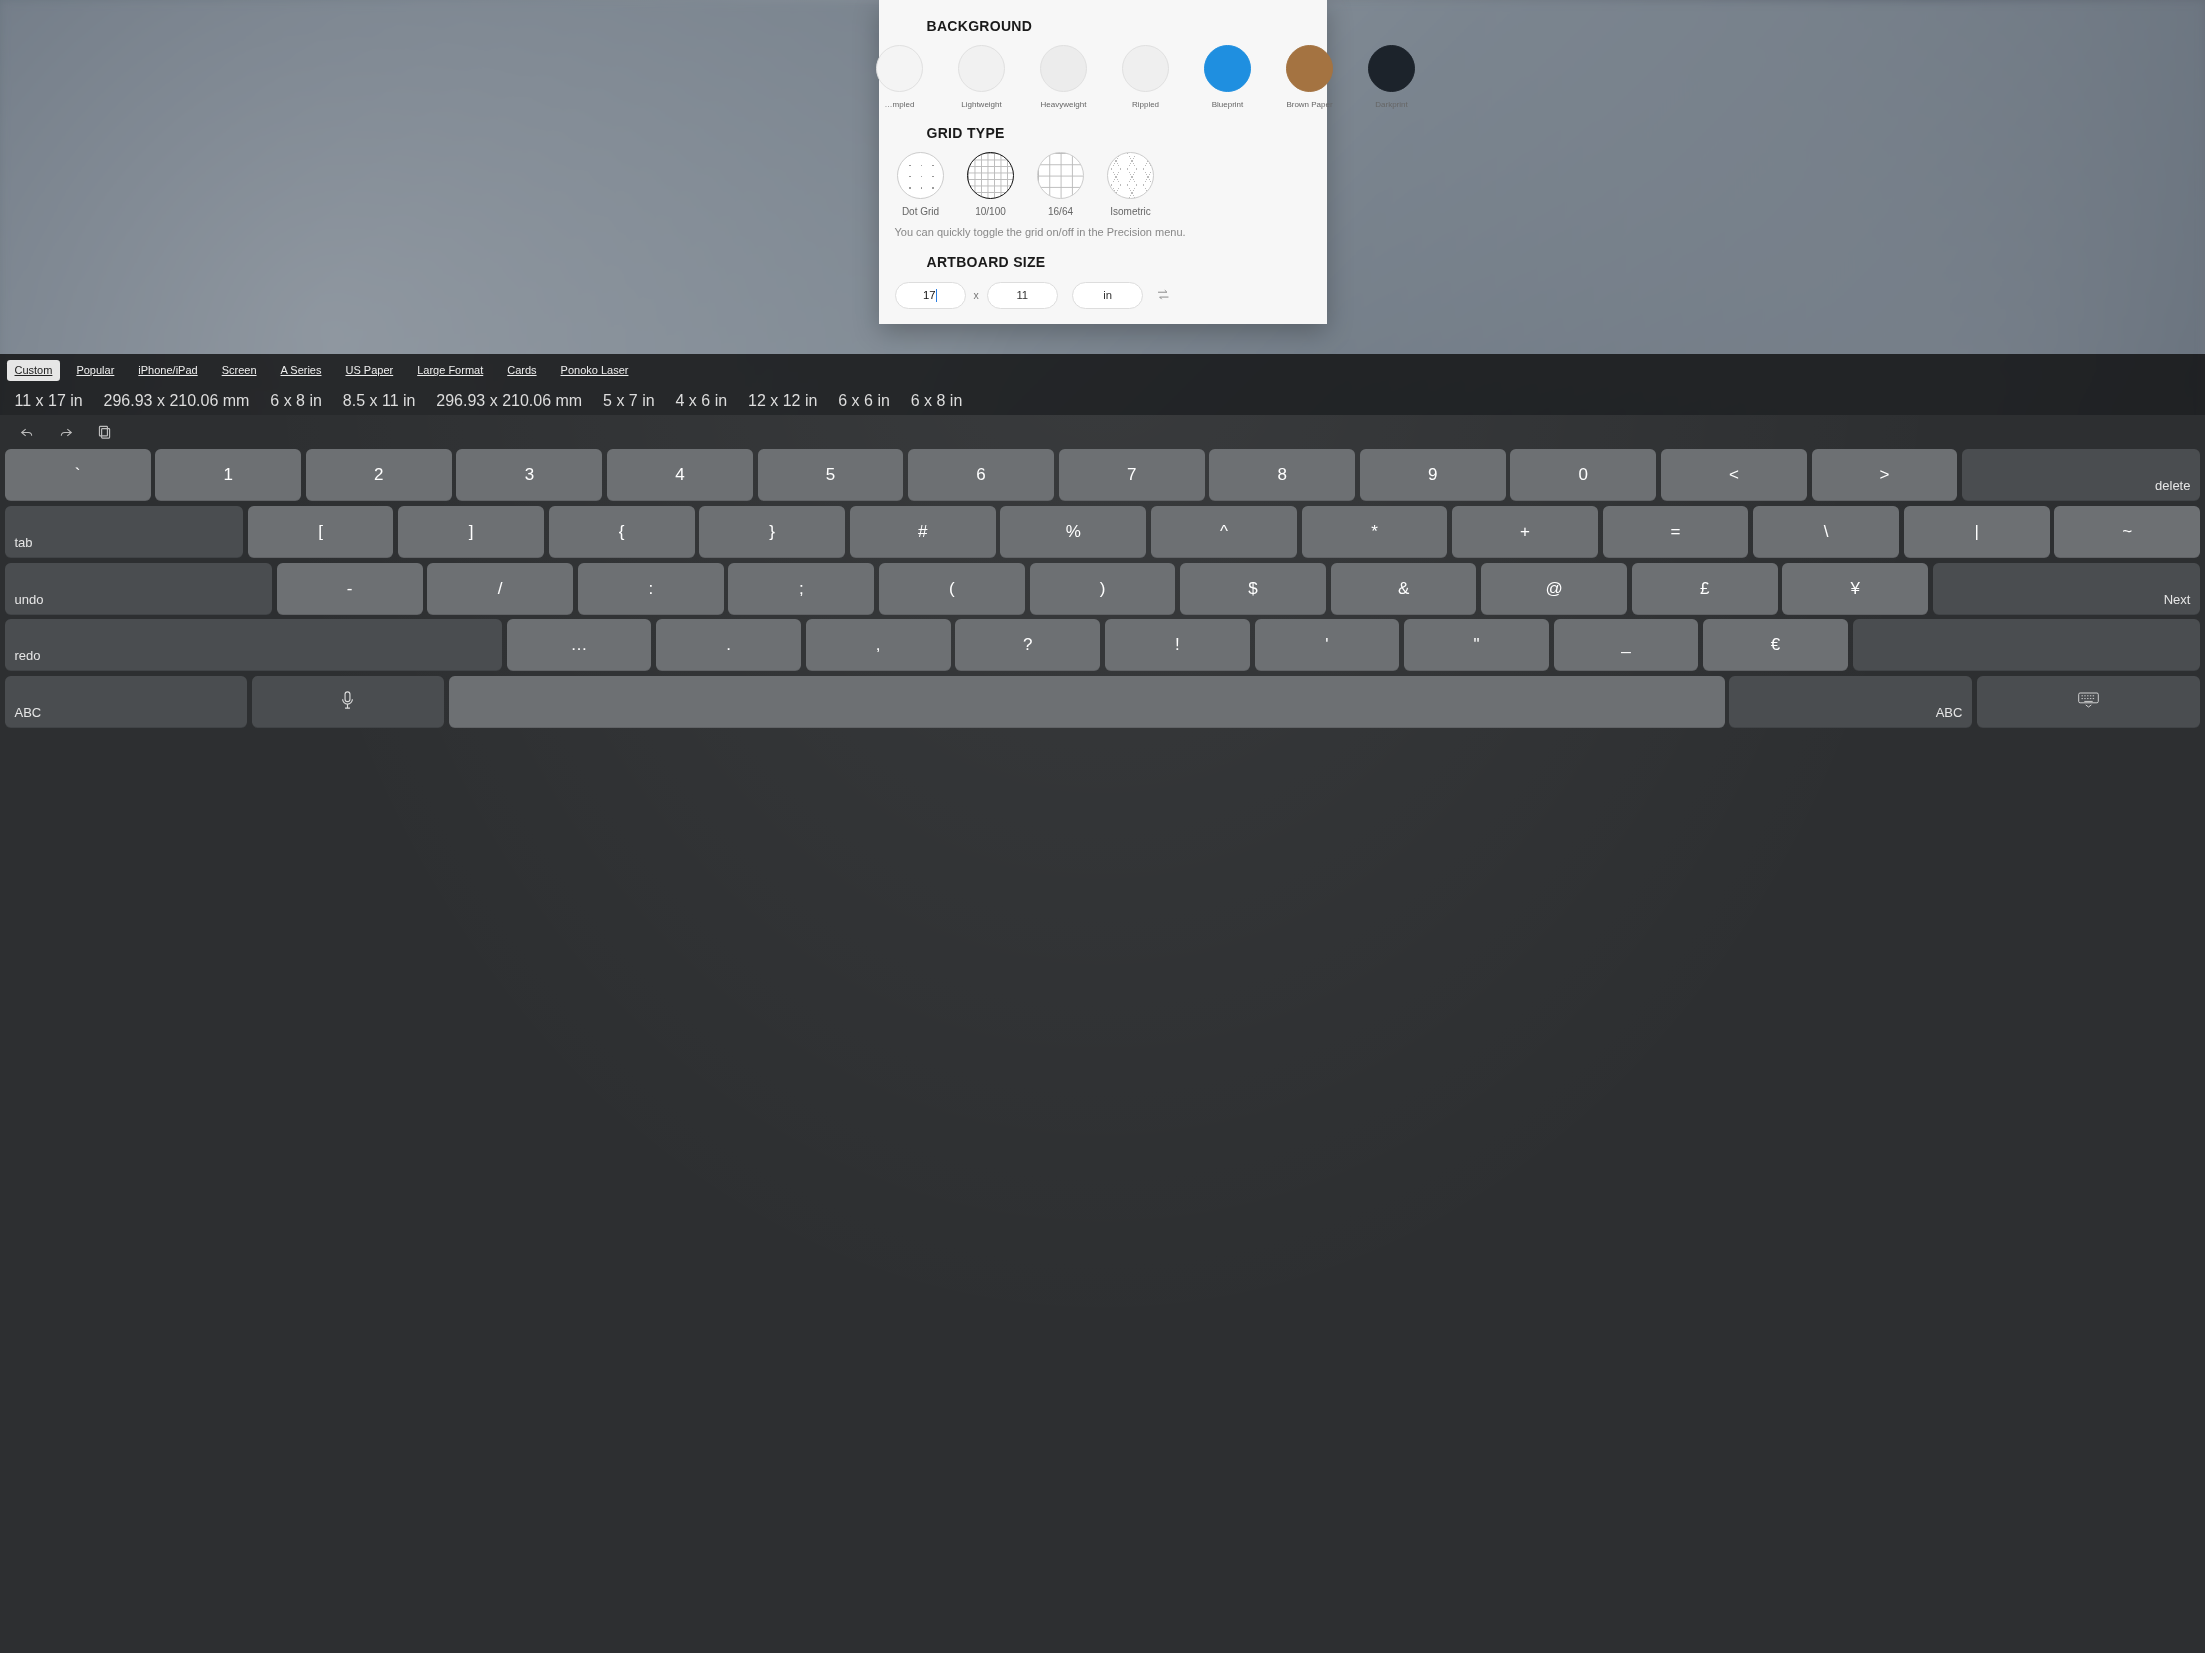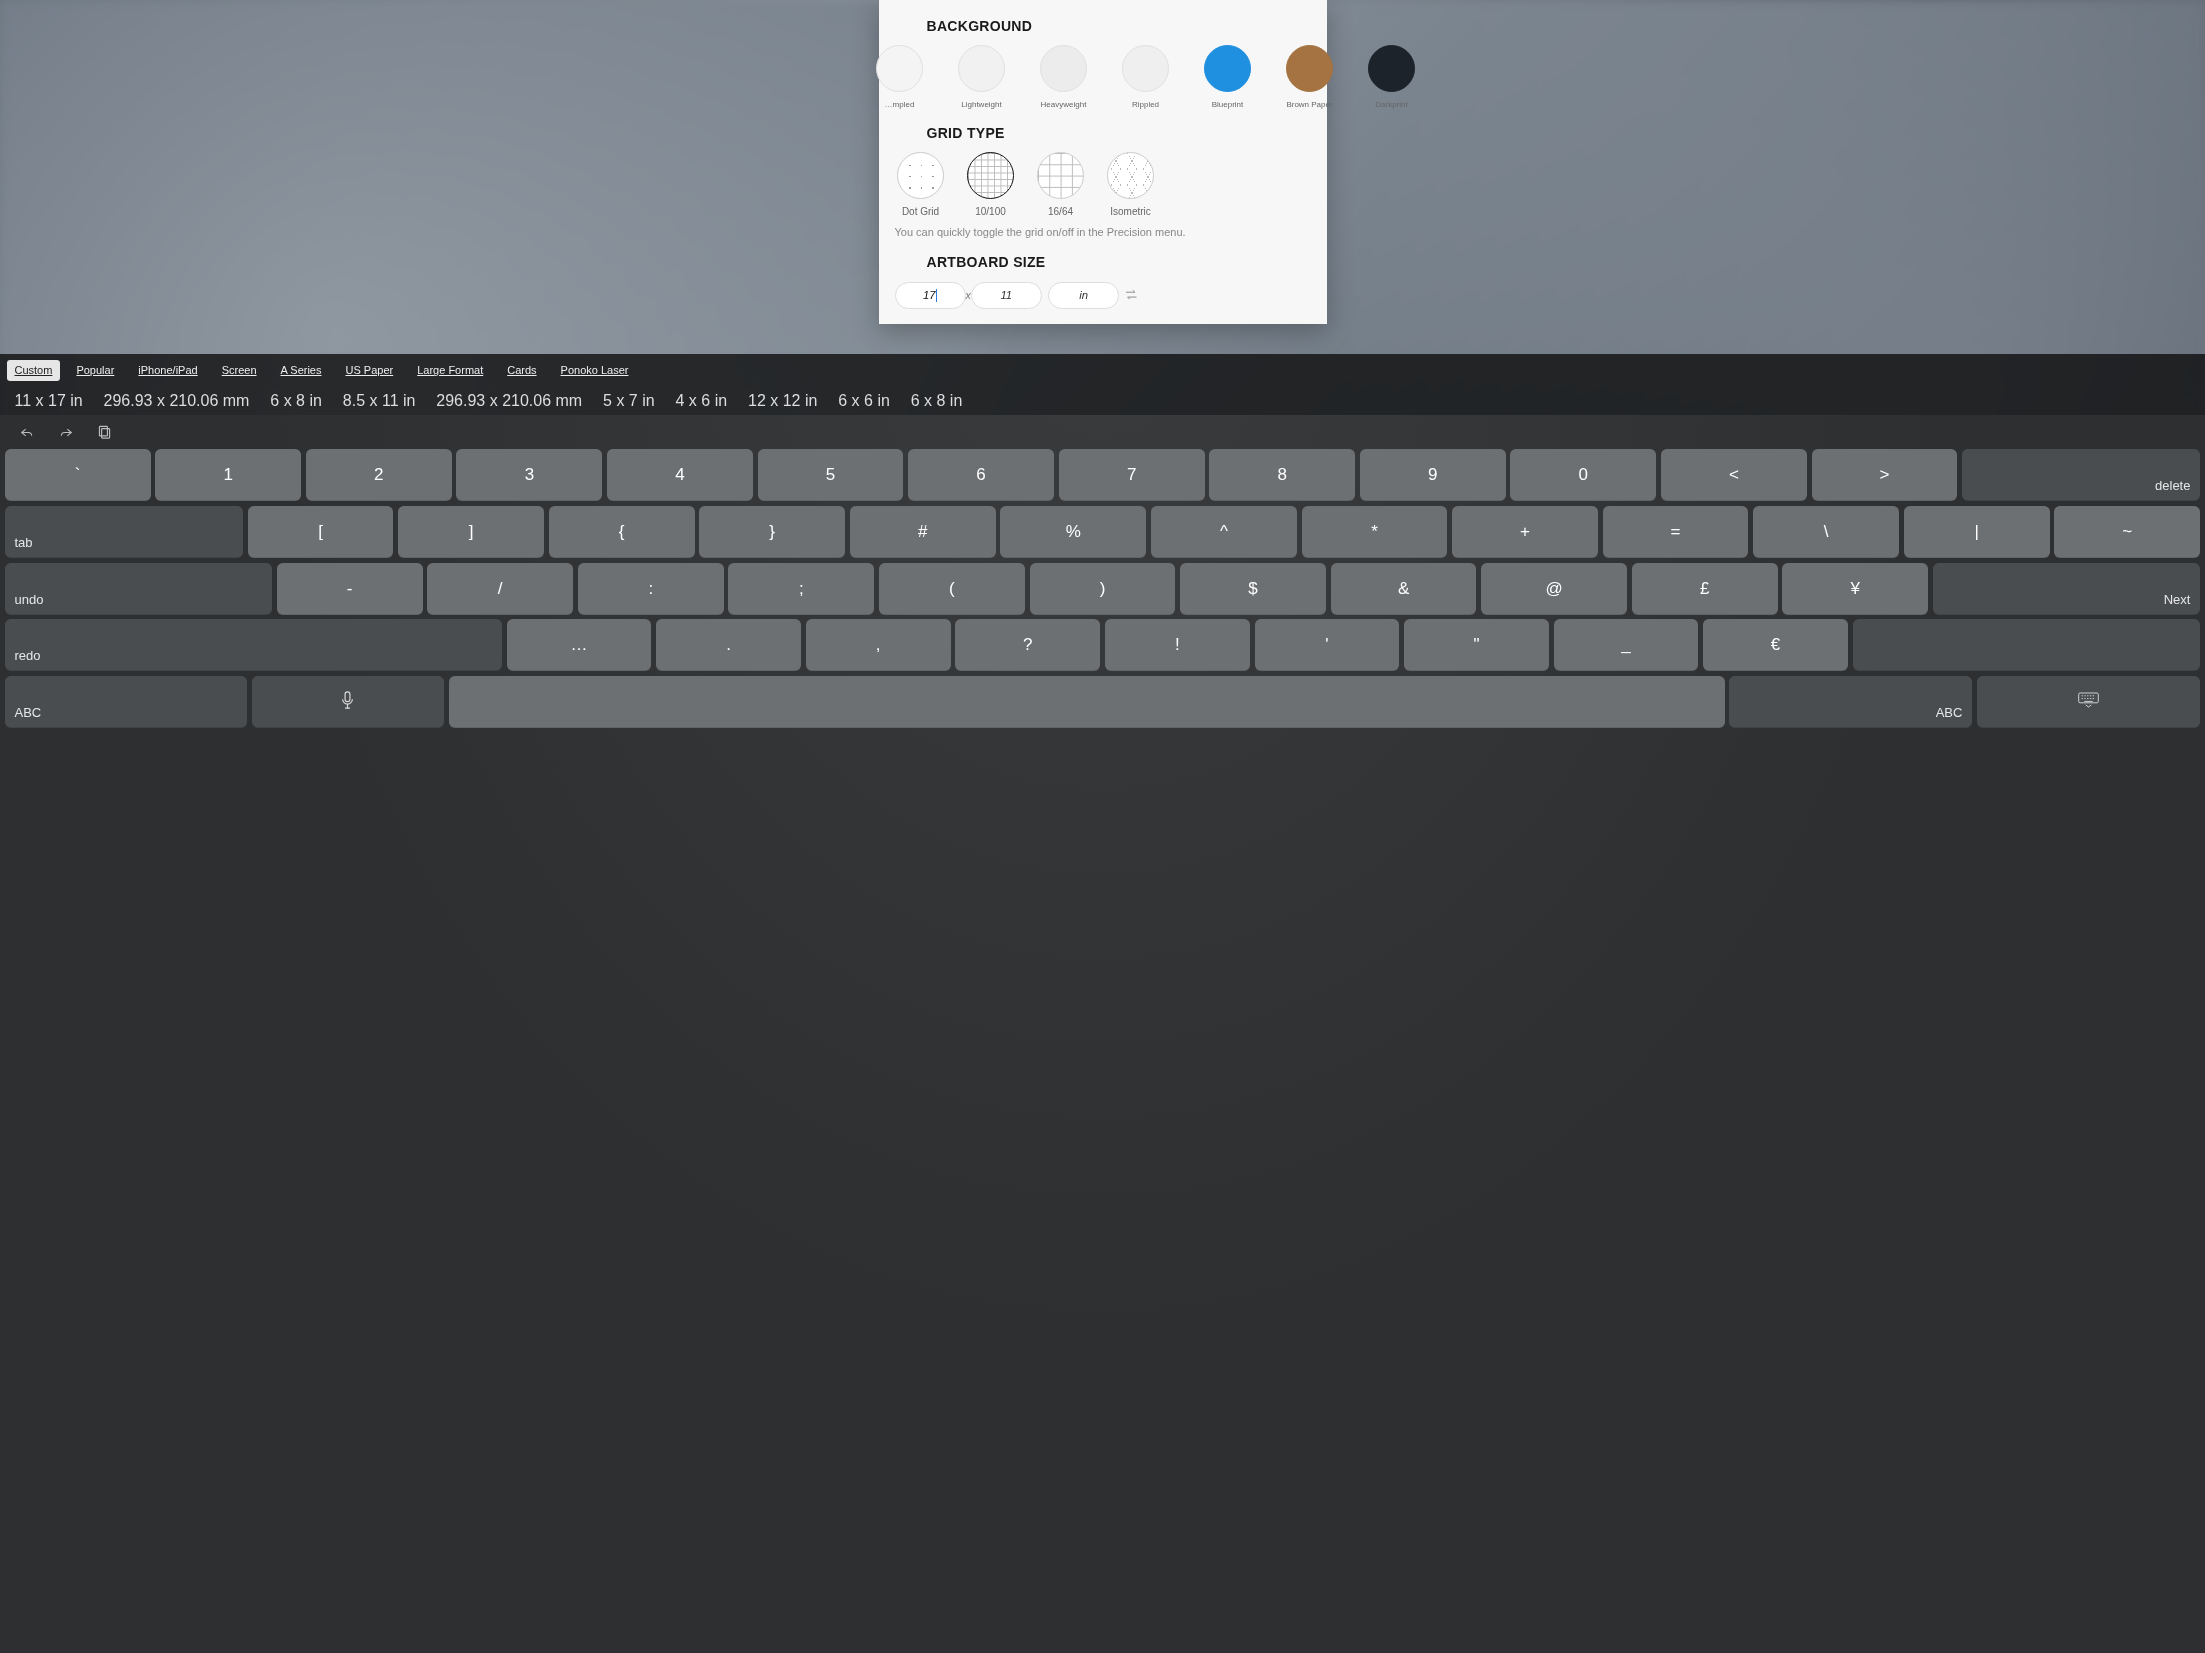--- a/index.html
+++ b/index.html
@@ -54,21 +54,21 @@
 .grid-col { text-align: center; width: 52px; }
 .grid-circ {
   width: 47px; height: 47px; border-radius: 50%;
   border: 0.8px solid #ccc; margin: 0 auto 6.5px auto;
   position: relative; overflow: hidden; background: #fff;
 }
 .grid-circ.sel { border: 1.6px solid #111; }
 .grid-label { font-size: 10px; color: #666; }
 .hint { font-size: 11px; color: #888; margin-top: 3.2px; }
 .sizerow {
-  display: flex; align-items: center; margin-top: 1px; font-style: italic;
+  display: flex; align-items: center; gap: 8px; margin-top: 1px;
 }
 .pill {
   width: 71px; height: 27.4px; border-radius: 14.5px; border: 0.8px solid #ddd;
   background: #fff; text-align: center; font-size: 11.3px; color: #333;
   display: flex; align-items: center; justify-content: center;
   outline: none;
 }
 .pill.active-input { color: #111; }
 .cursor { display:inline-block; width:0.8px; height:13px; background:#2a7de1; margin-left:0.8px; vertical-align:middle; }
 .x { color: #777; font-size: 10.5px; }

